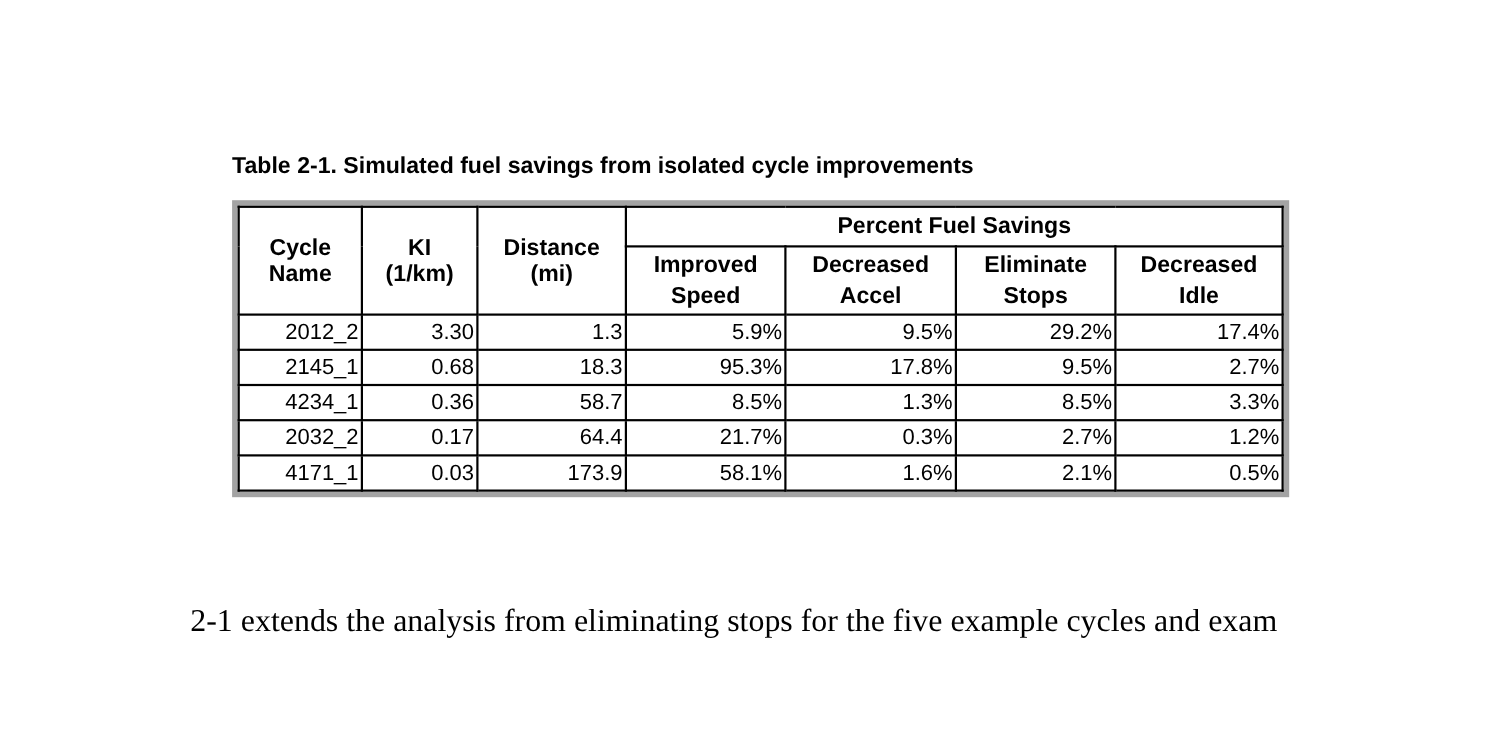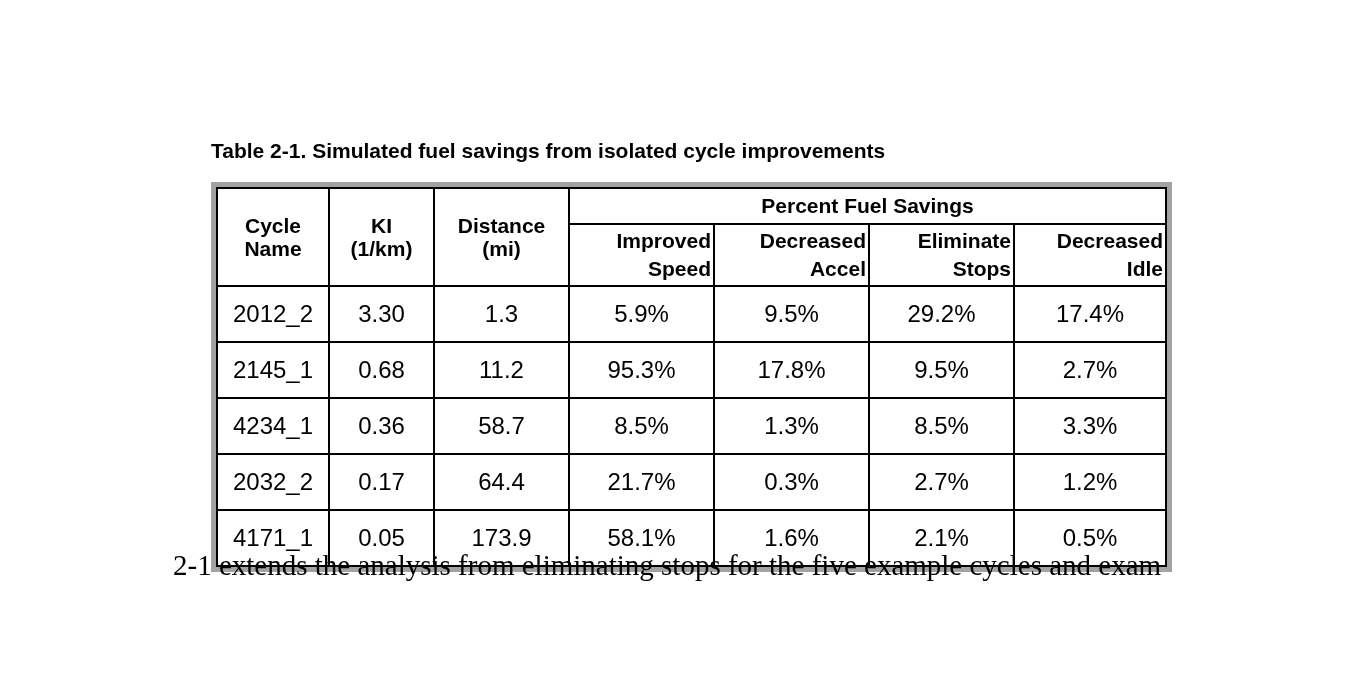--- a/index.html
+++ b/index.html
@@ -37,26 +37,27 @@
     padding: 0 2px;
     overflow: hidden;
   }
   .fuel-table th {
     font-size: 21px;
     font-weight: bold;
     line-height: 1.32;
     white-space: pre-line;
   }
   .fuel-table .group-row th { height: 36px; line-height: 1.1; }
-  .fuel-table .sub-row th { height: 62px; text-align: right; }
+  .fuel-table .sub-row th { height: 62px; }
   .fuel-table td {
-    font-size: 24px;
+    font-size: 20px;
     font-weight: normal;
-    height: 56px;
+    height: 32px;
     white-space: nowrap;
+    text-align: right;
   }
   .body-text {
     position: absolute;
     top: 518px; left: 173px;
     font-family: "Liberation Serif", serif;
     font-size: 29px;
     line-height: 36px;
     color: #000000;
     white-space: nowrap;
     margin-top: 29px;
@@ -107,21 +108,21 @@
           <td>3.30</td>
           <td>1.3</td>
           <td>5.9%</td>
           <td>9.5%</td>
           <td>29.2%</td>
           <td>17.4%</td>
         </tr>
         <tr>
           <td>2145_1</td>
           <td>0.68</td>
-          <td>11.2</td>
+          <td>18.3</td>
           <td>95.3%</td>
           <td>17.8%</td>
           <td>9.5%</td>
           <td>2.7%</td>
         </tr>
         <tr>
           <td>4234_1</td>
           <td>0.36</td>
           <td>58.7</td>
           <td>8.5%</td>
@@ -133,21 +134,21 @@
           <td>2032_2</td>
           <td>0.17</td>
           <td>64.4</td>
           <td>21.7%</td>
           <td>0.3%</td>
           <td>2.7%</td>
           <td>1.2%</td>
         </tr>
         <tr>
           <td>4171_1</td>
-          <td>0.05</td>
+          <td>0.03</td>
           <td>173.9</td>
           <td>58.1%</td>
           <td>1.6%</td>
           <td>2.1%</td>
           <td>0.5%</td>
         </tr>
       </tbody>
     </table>
   </div>
 

